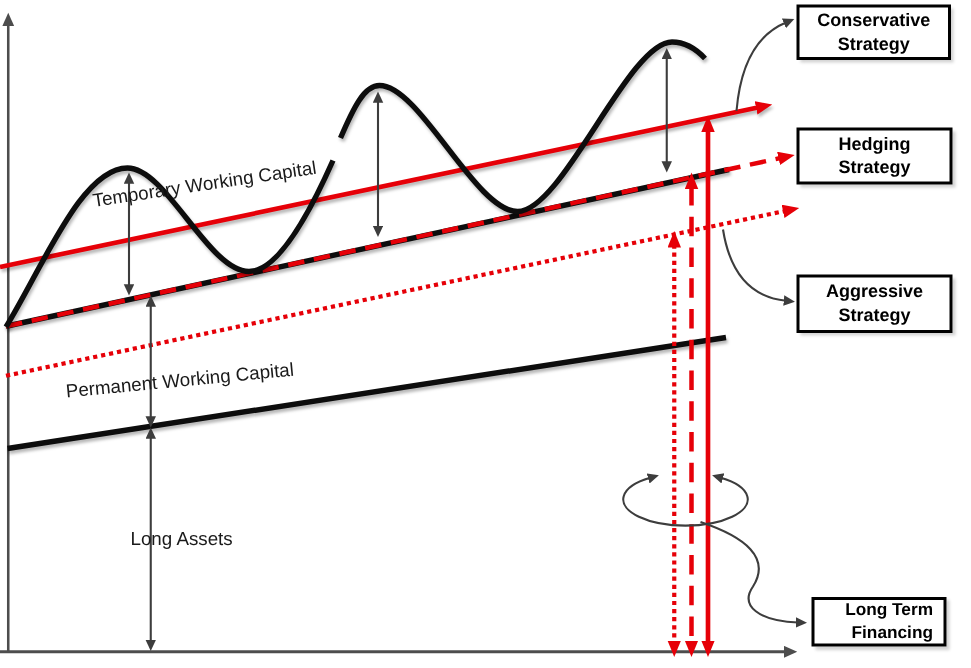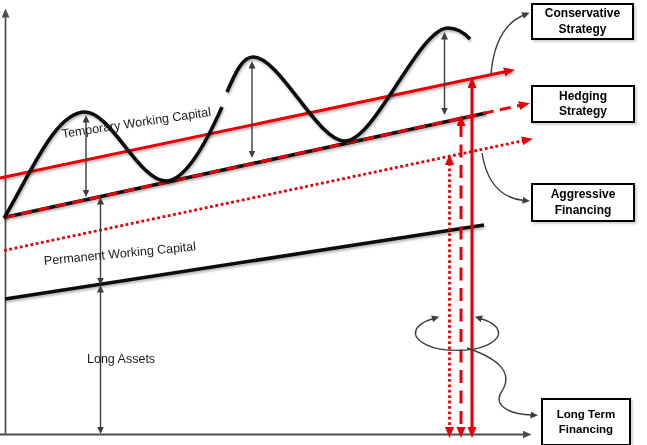--- a/index.html
+++ b/index.html
@@ -76,20 +76,20 @@
 
   <div class="sbox" style="left:531px;top:3px;width:103px;height:37px;">
     <span style="display:block;width:88px;">Conservative Strategy</span>
   </div>
 
   <div class="sbox" style="left:531px;top:85px;width:104px;height:38px;">
     <span style="display:block;width:70px;">Hedging Strategy</span>
   </div>
 
   <div class="sbox" style="left:531px;top:183px;width:104px;height:39px;">
-    <span style="display:block;width:80px;">Aggressive Financing</span>
+    <span style="display:block;width:80px;">Aggressive Strategy</span>
   </div>
 
-  <div class="sbox" style="left:541px;top:398px;width:90px;height:48px;font-size:11.5px;">
+  <div class="sbox" style="left:541px;top:398px;width:90px;height:33px;font-size:11.5px;text-align:right;">
     <span style="display:block;width:72px;">Long Term Financing</span>
   </div>
 
 </div>
 
 </body></html>

